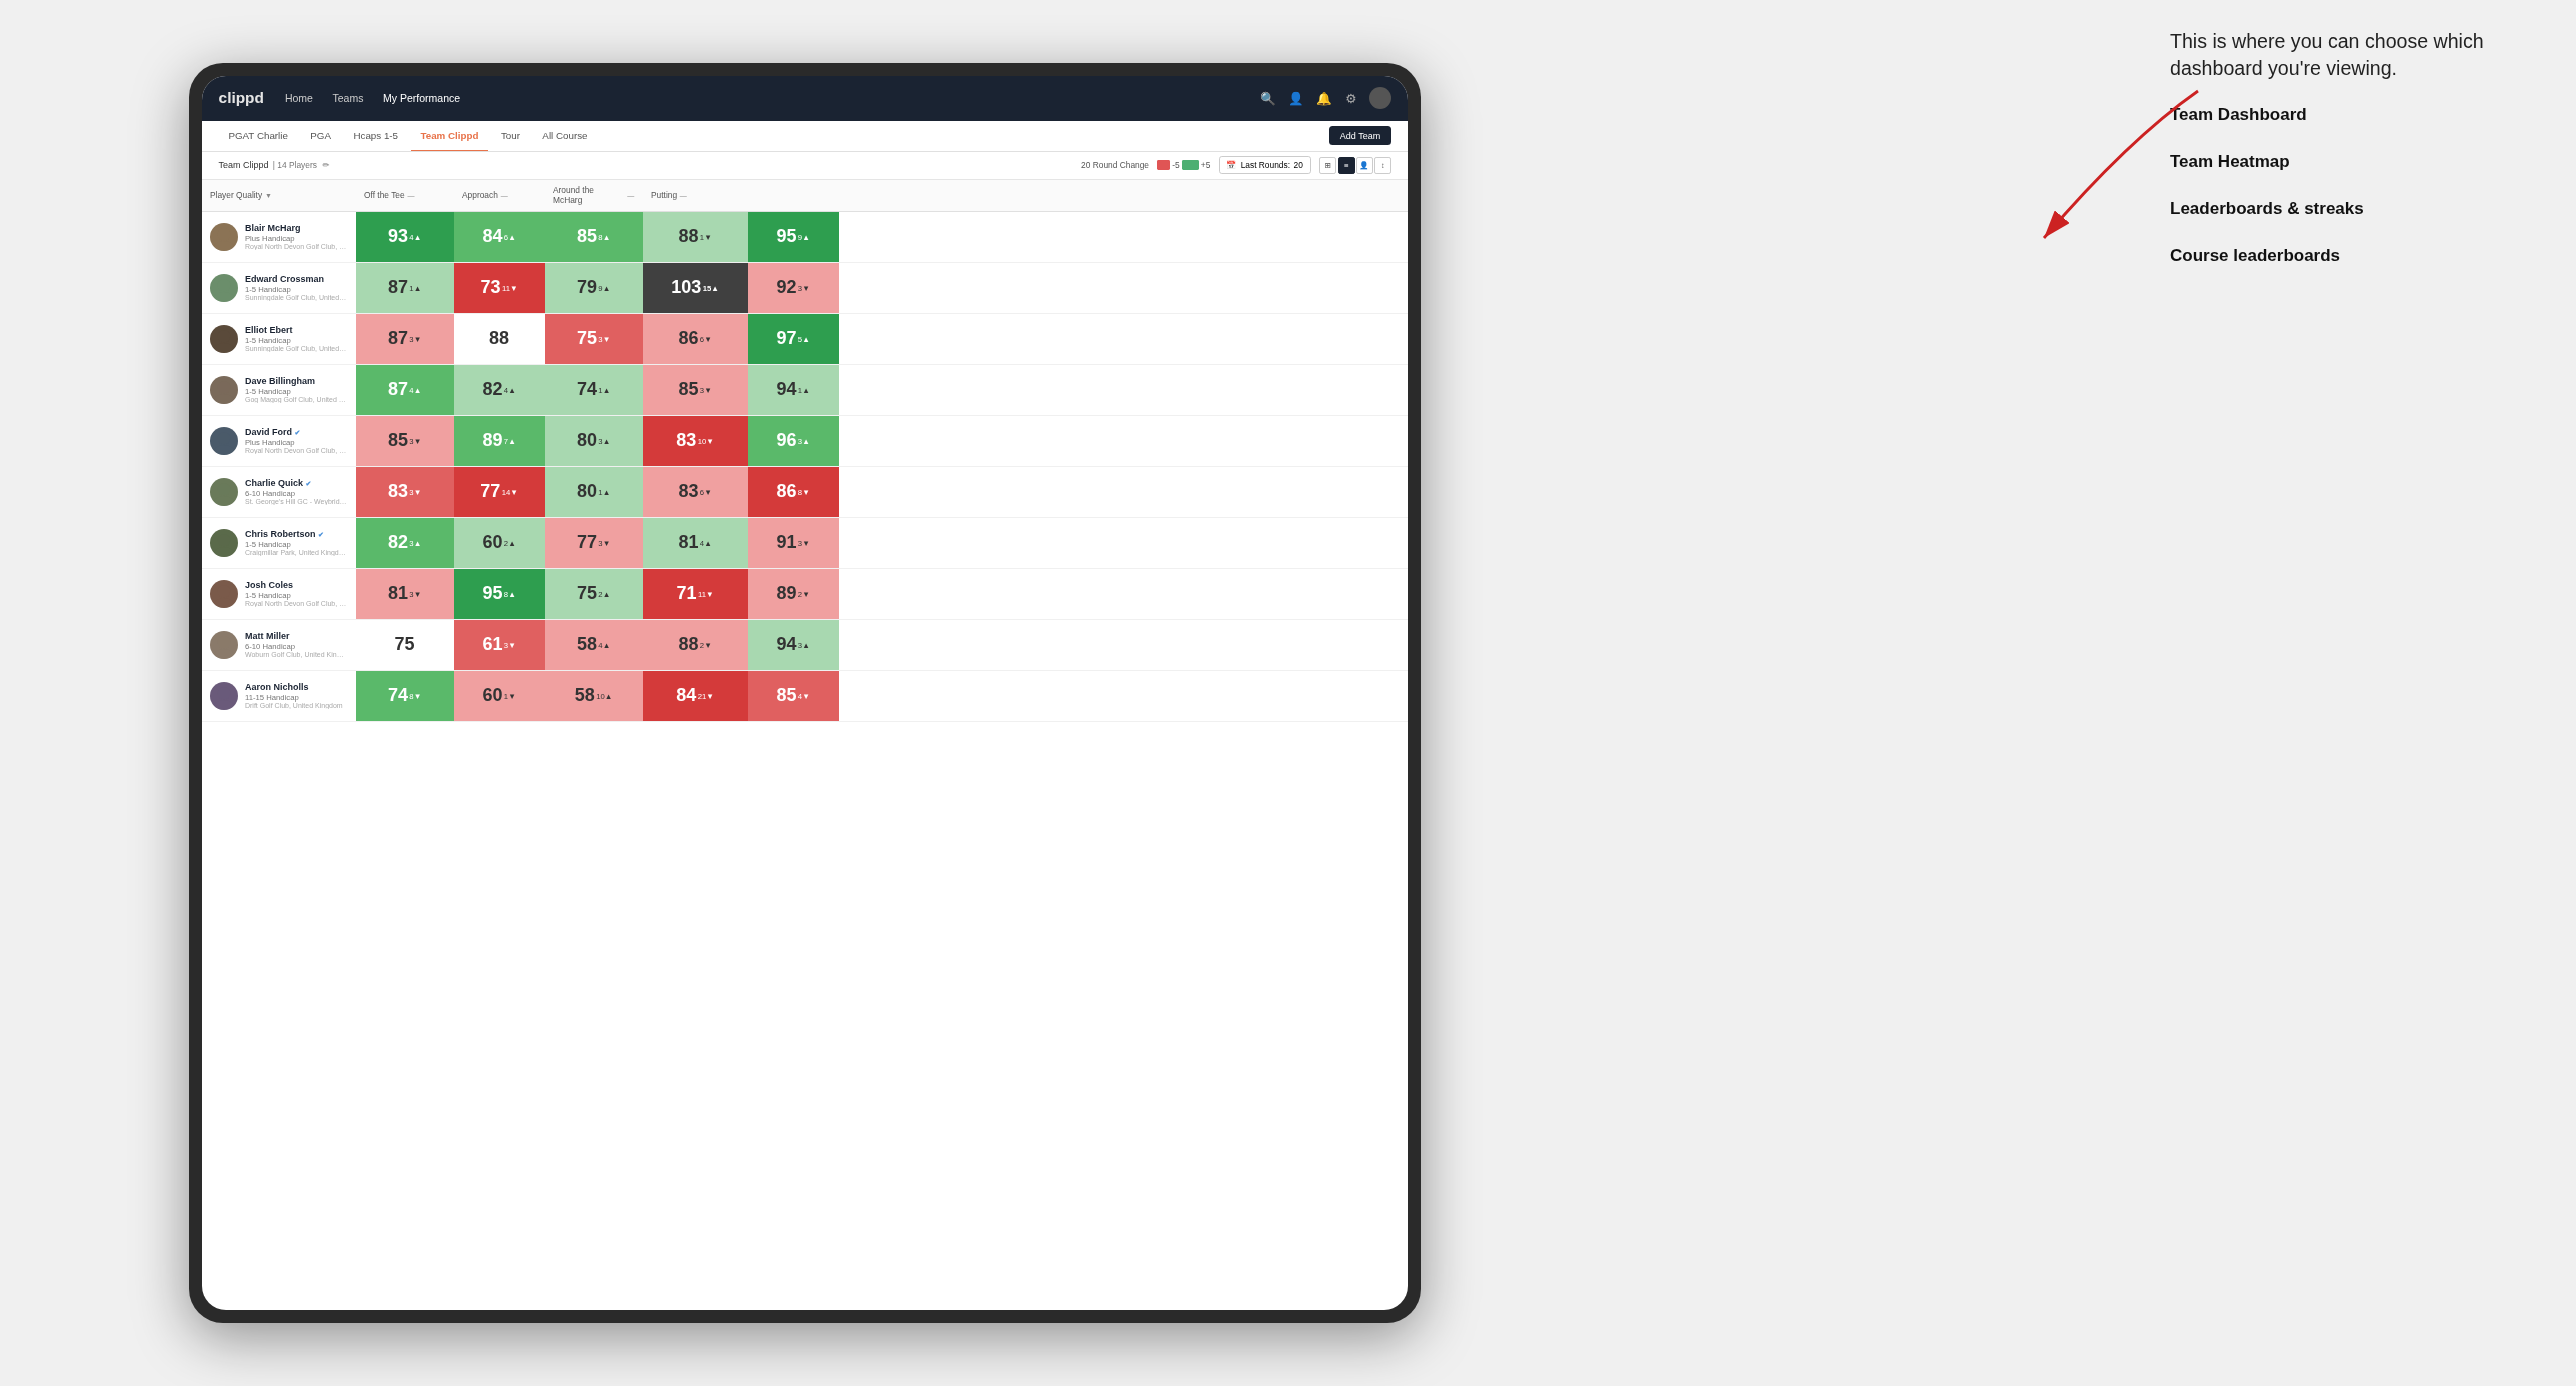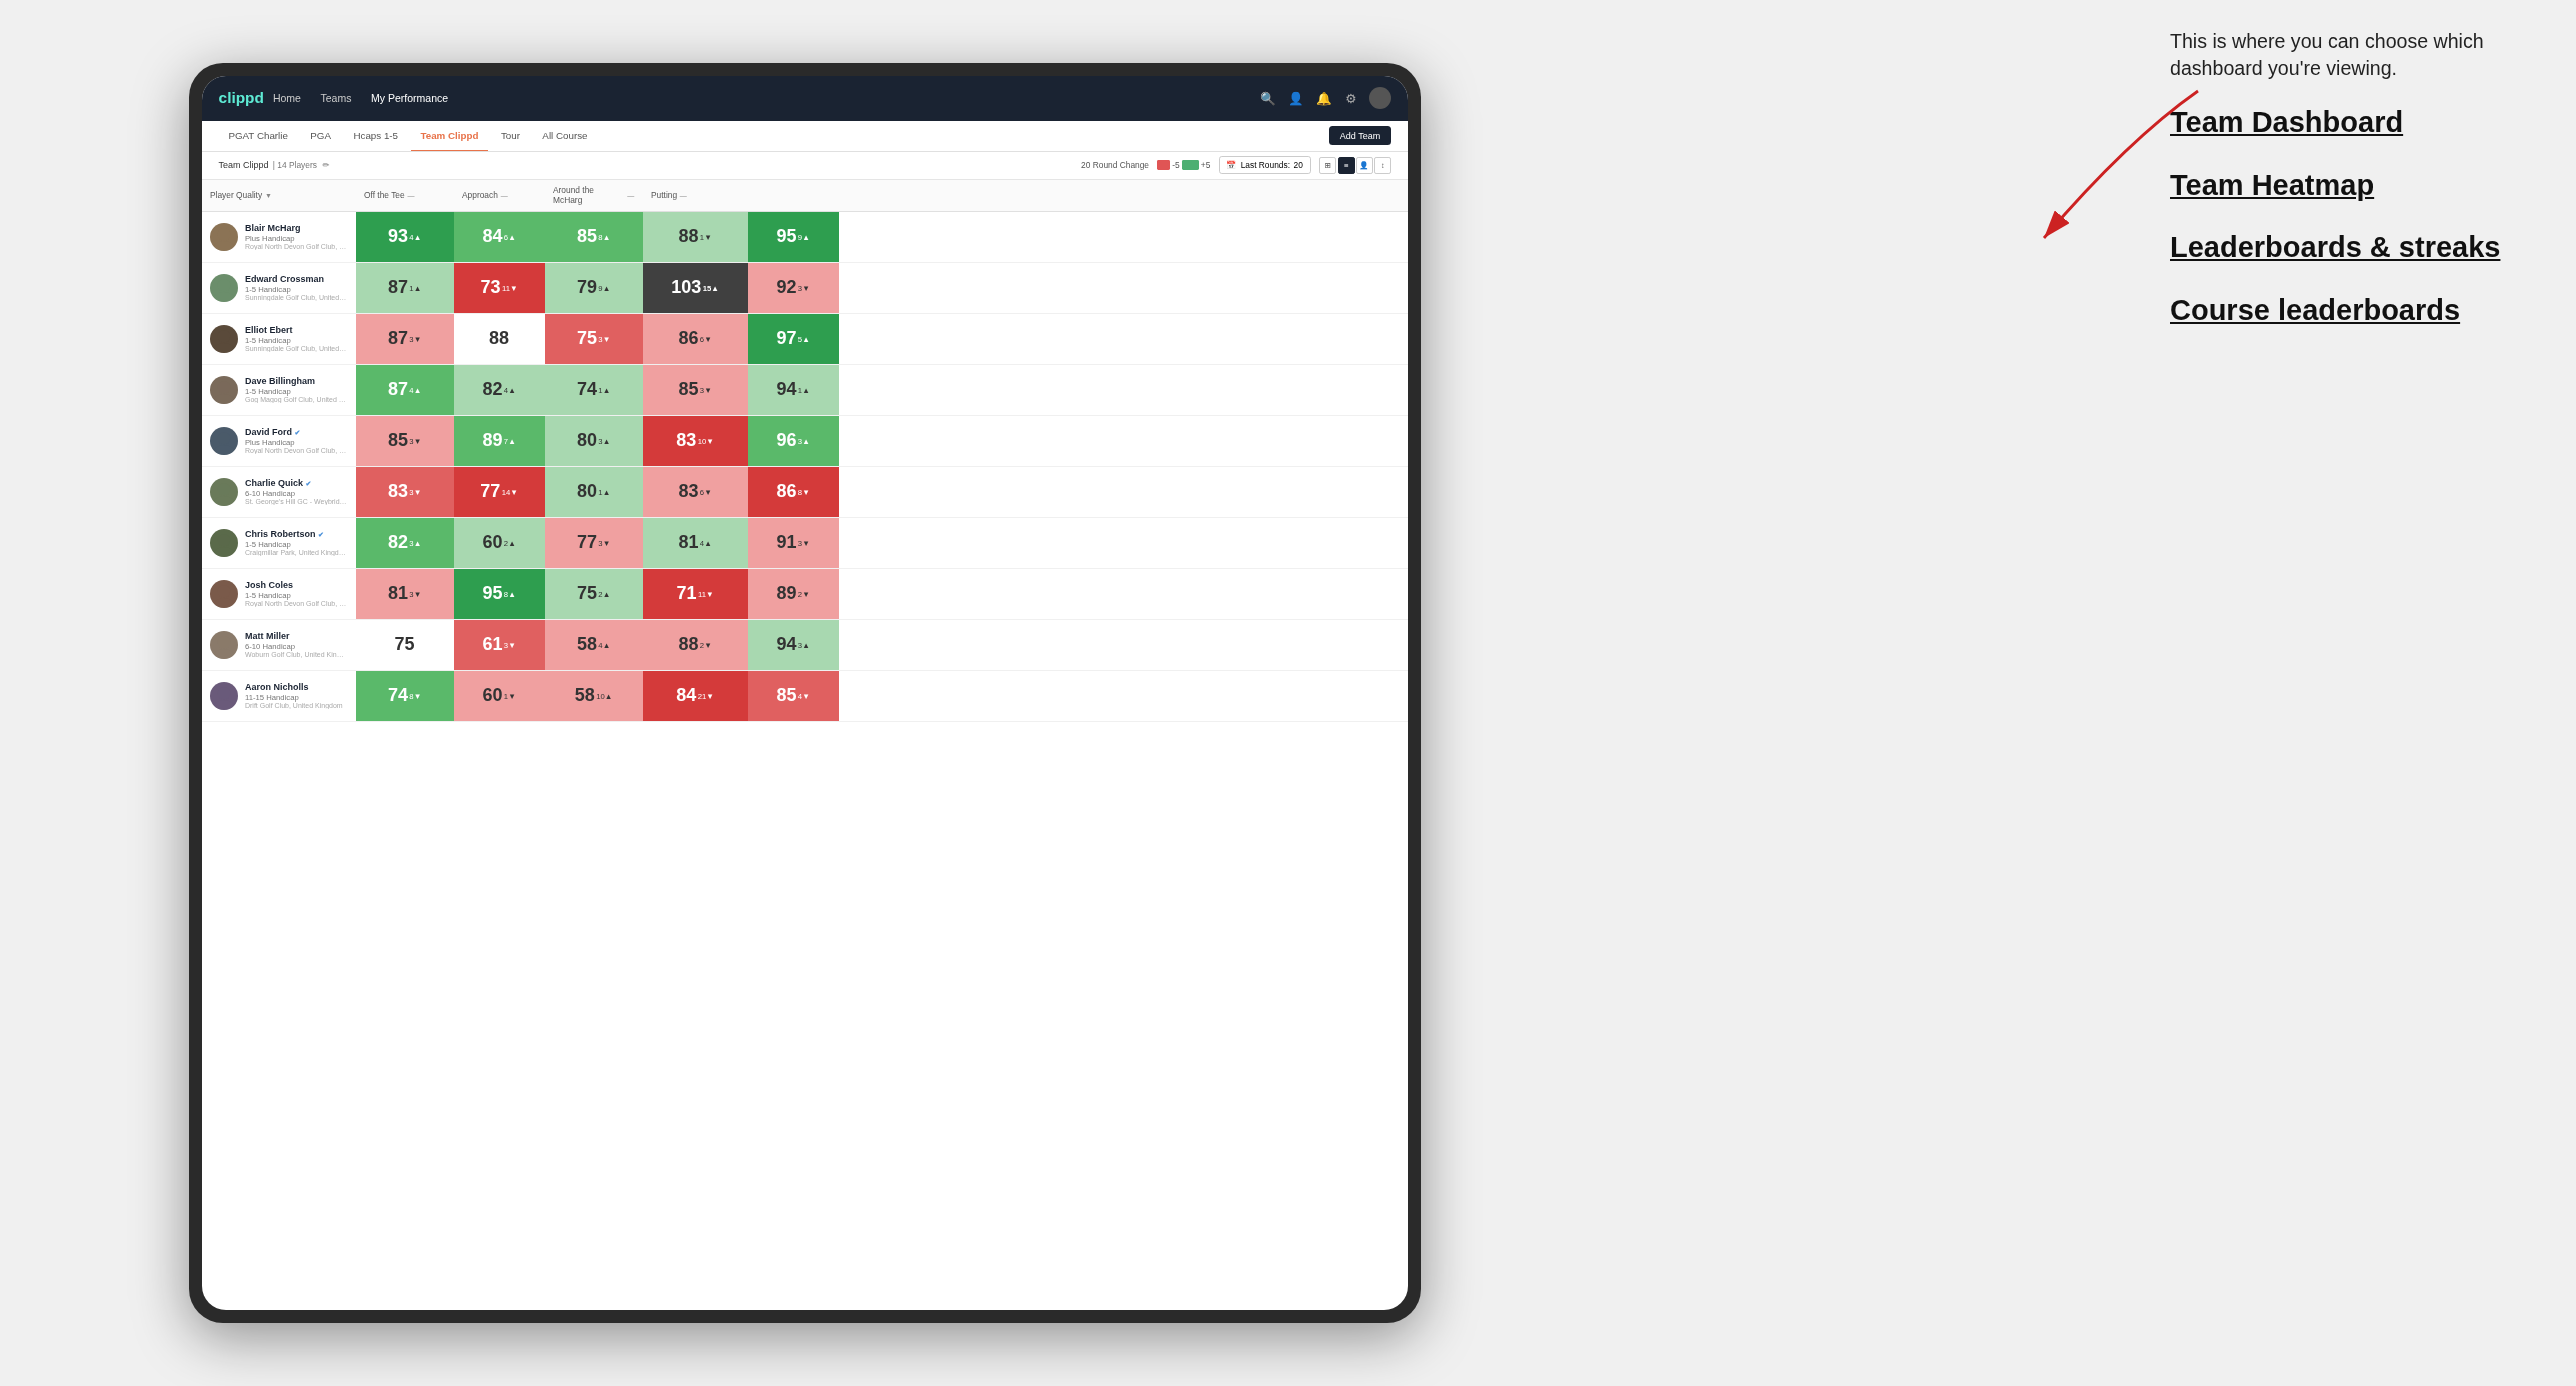--- a/index.html
+++ b/index.html
@@ -22,26 +22,25 @@
     .annotation-text {
       font-size: 19.6px;
       color: #222;
       line-height: 1.4;
       margin-bottom: 21px;
     }
     .annotation-list {
       margin-top: 14px;
     }
     .annotation-list-item {
-      font-size: 29px;
+      font-size: 17px;
       font-weight: 600;
       color: #111;
       margin-bottom: 25px;
       line-height: 1.3;
-      text-decoration: underline;
     }
 
     
     .red-arrow {
       position: absolute;
       top: 84px;
       right: 364px;
       pointer-events: none;
     }
 
@@ -70,24 +69,24 @@
     
     .nav-bar {
       background: #1a2332;
       height: 45px;
       display: flex;
       align-items: center;
       padding: 0 17px;
       flex-shrink: 0;
     }
     .nav-logo {
-      color: #5eead4;
+      color: #e5e5e5;
       font-size: 15.4px;
       font-weight: 700;
-      margin-right: 9px;
+      margin-right: 21px;
     }
     .nav-links {
       display: flex;
       gap: 19.6px;
       flex: 1;
     }
     .nav-link {
       color: #ccc;
       font-size: 10.5px;
       cursor: pointer;

